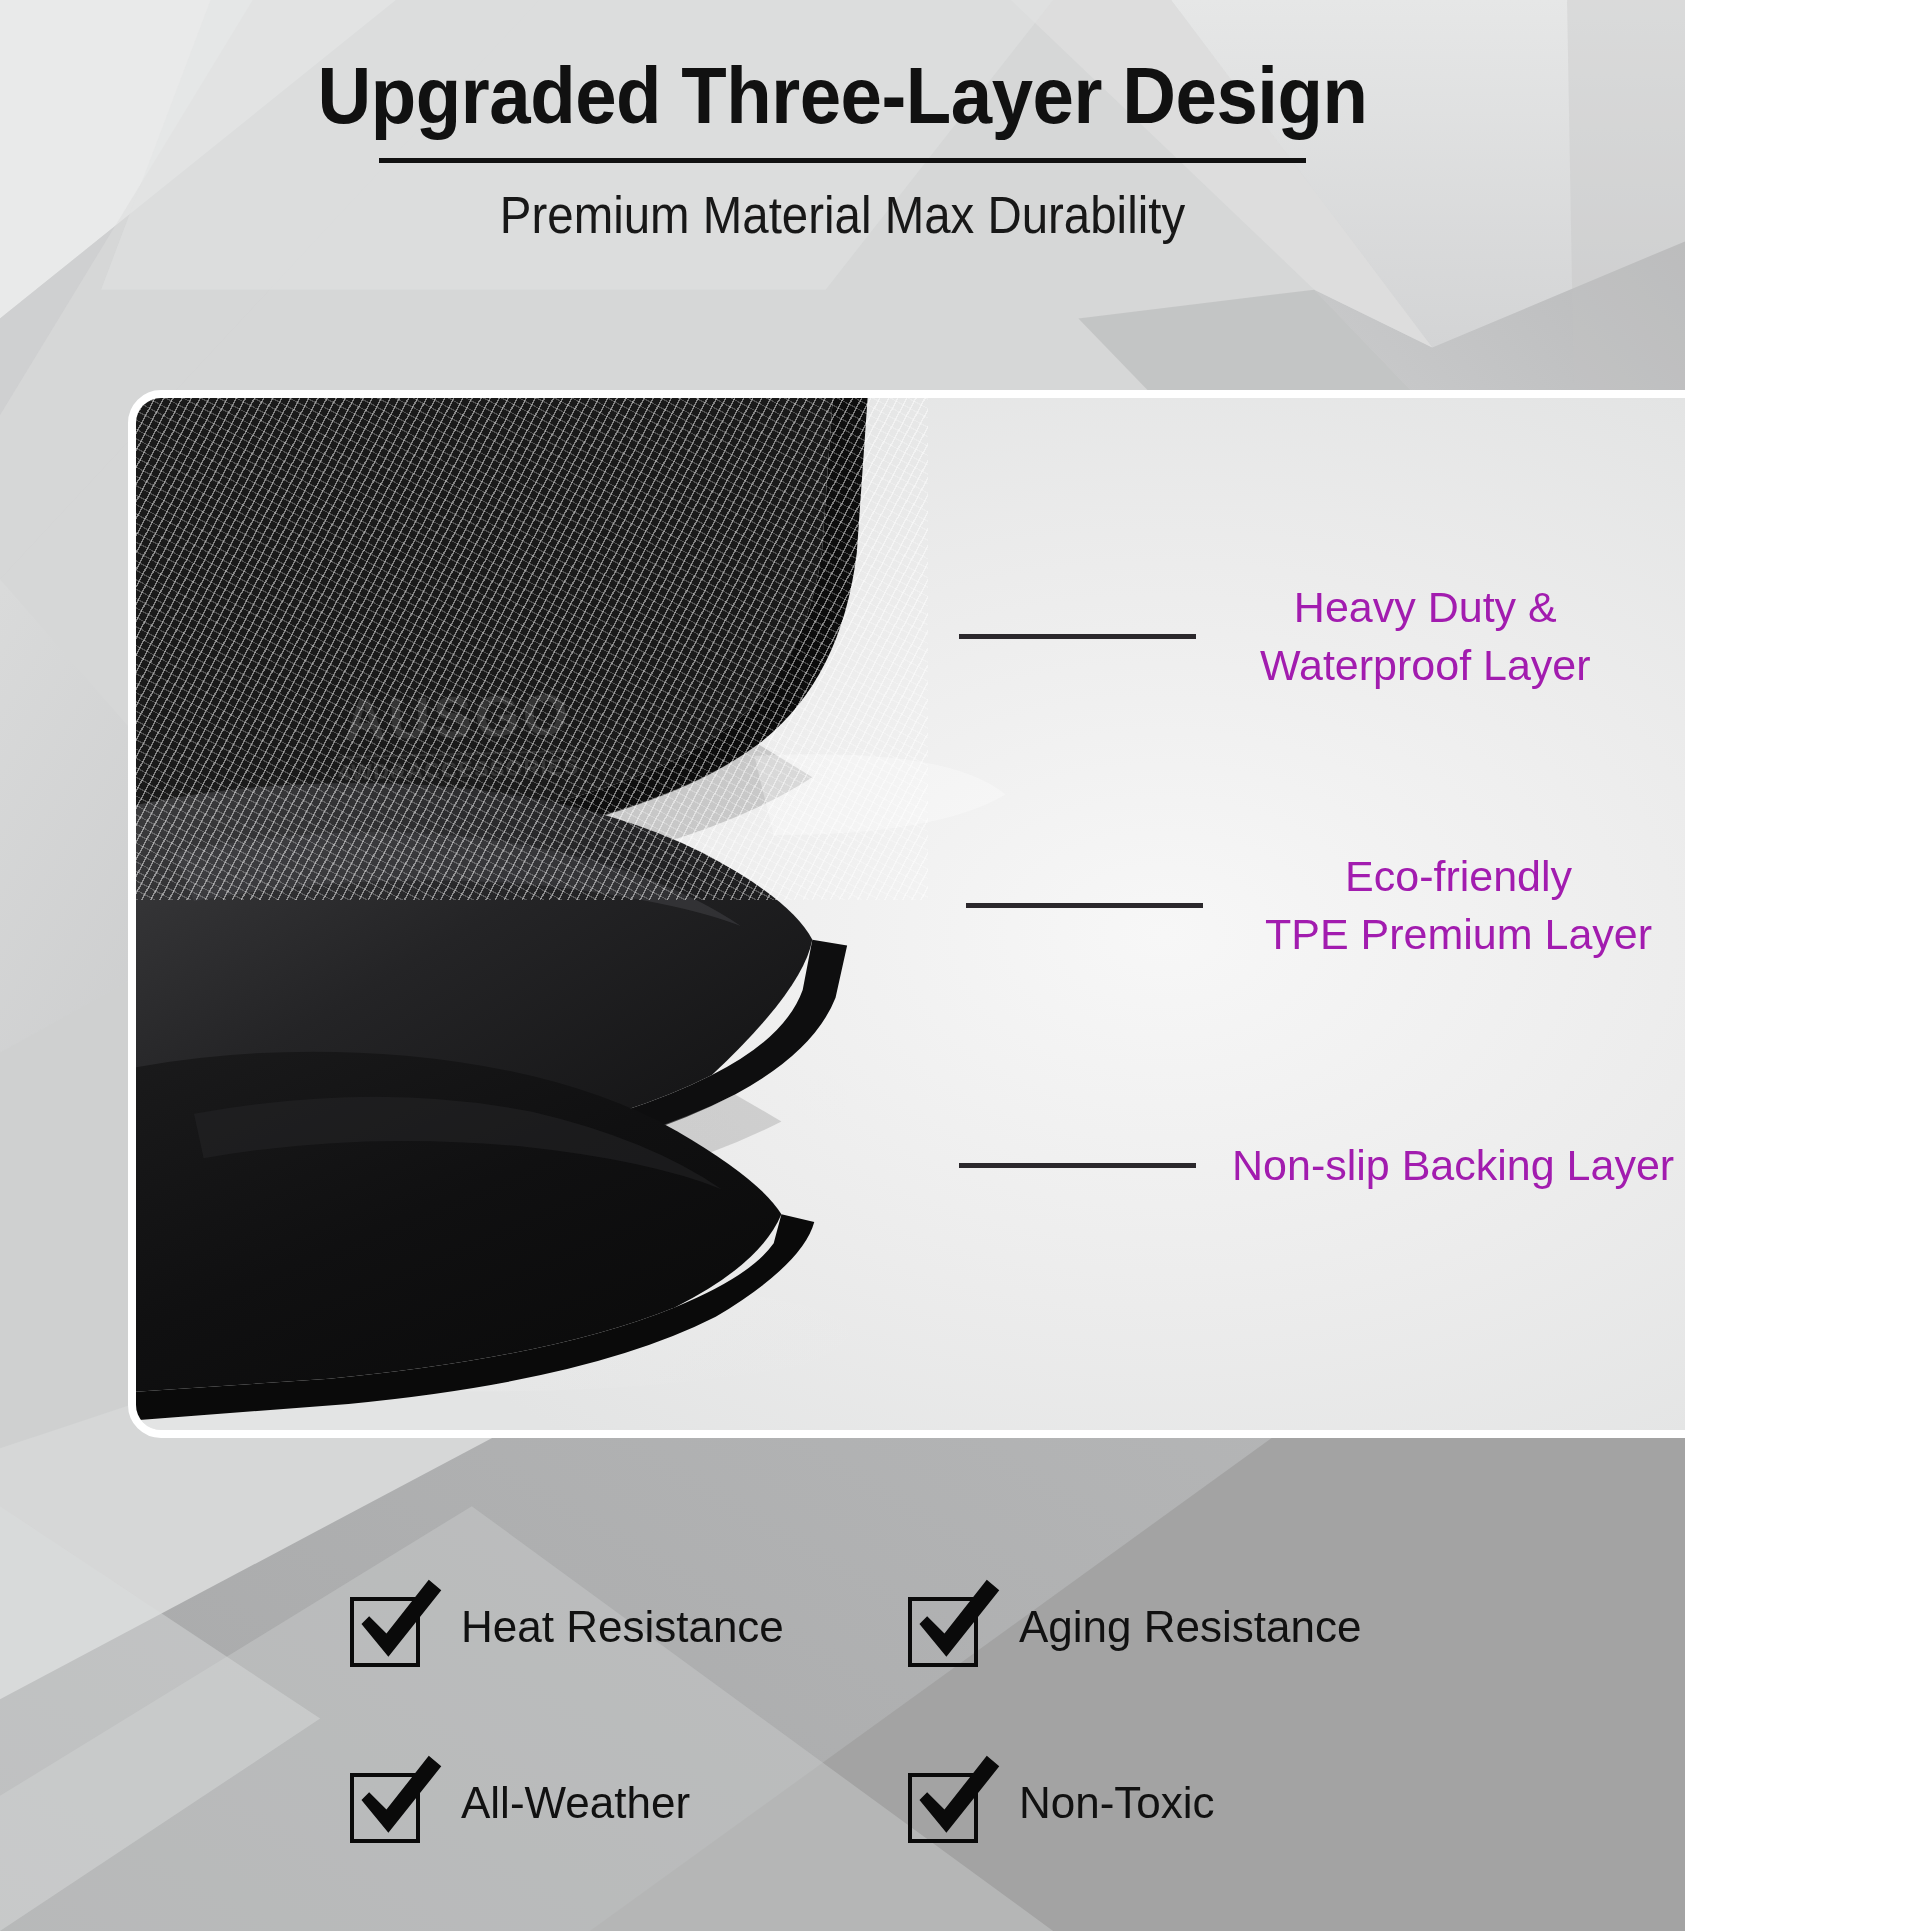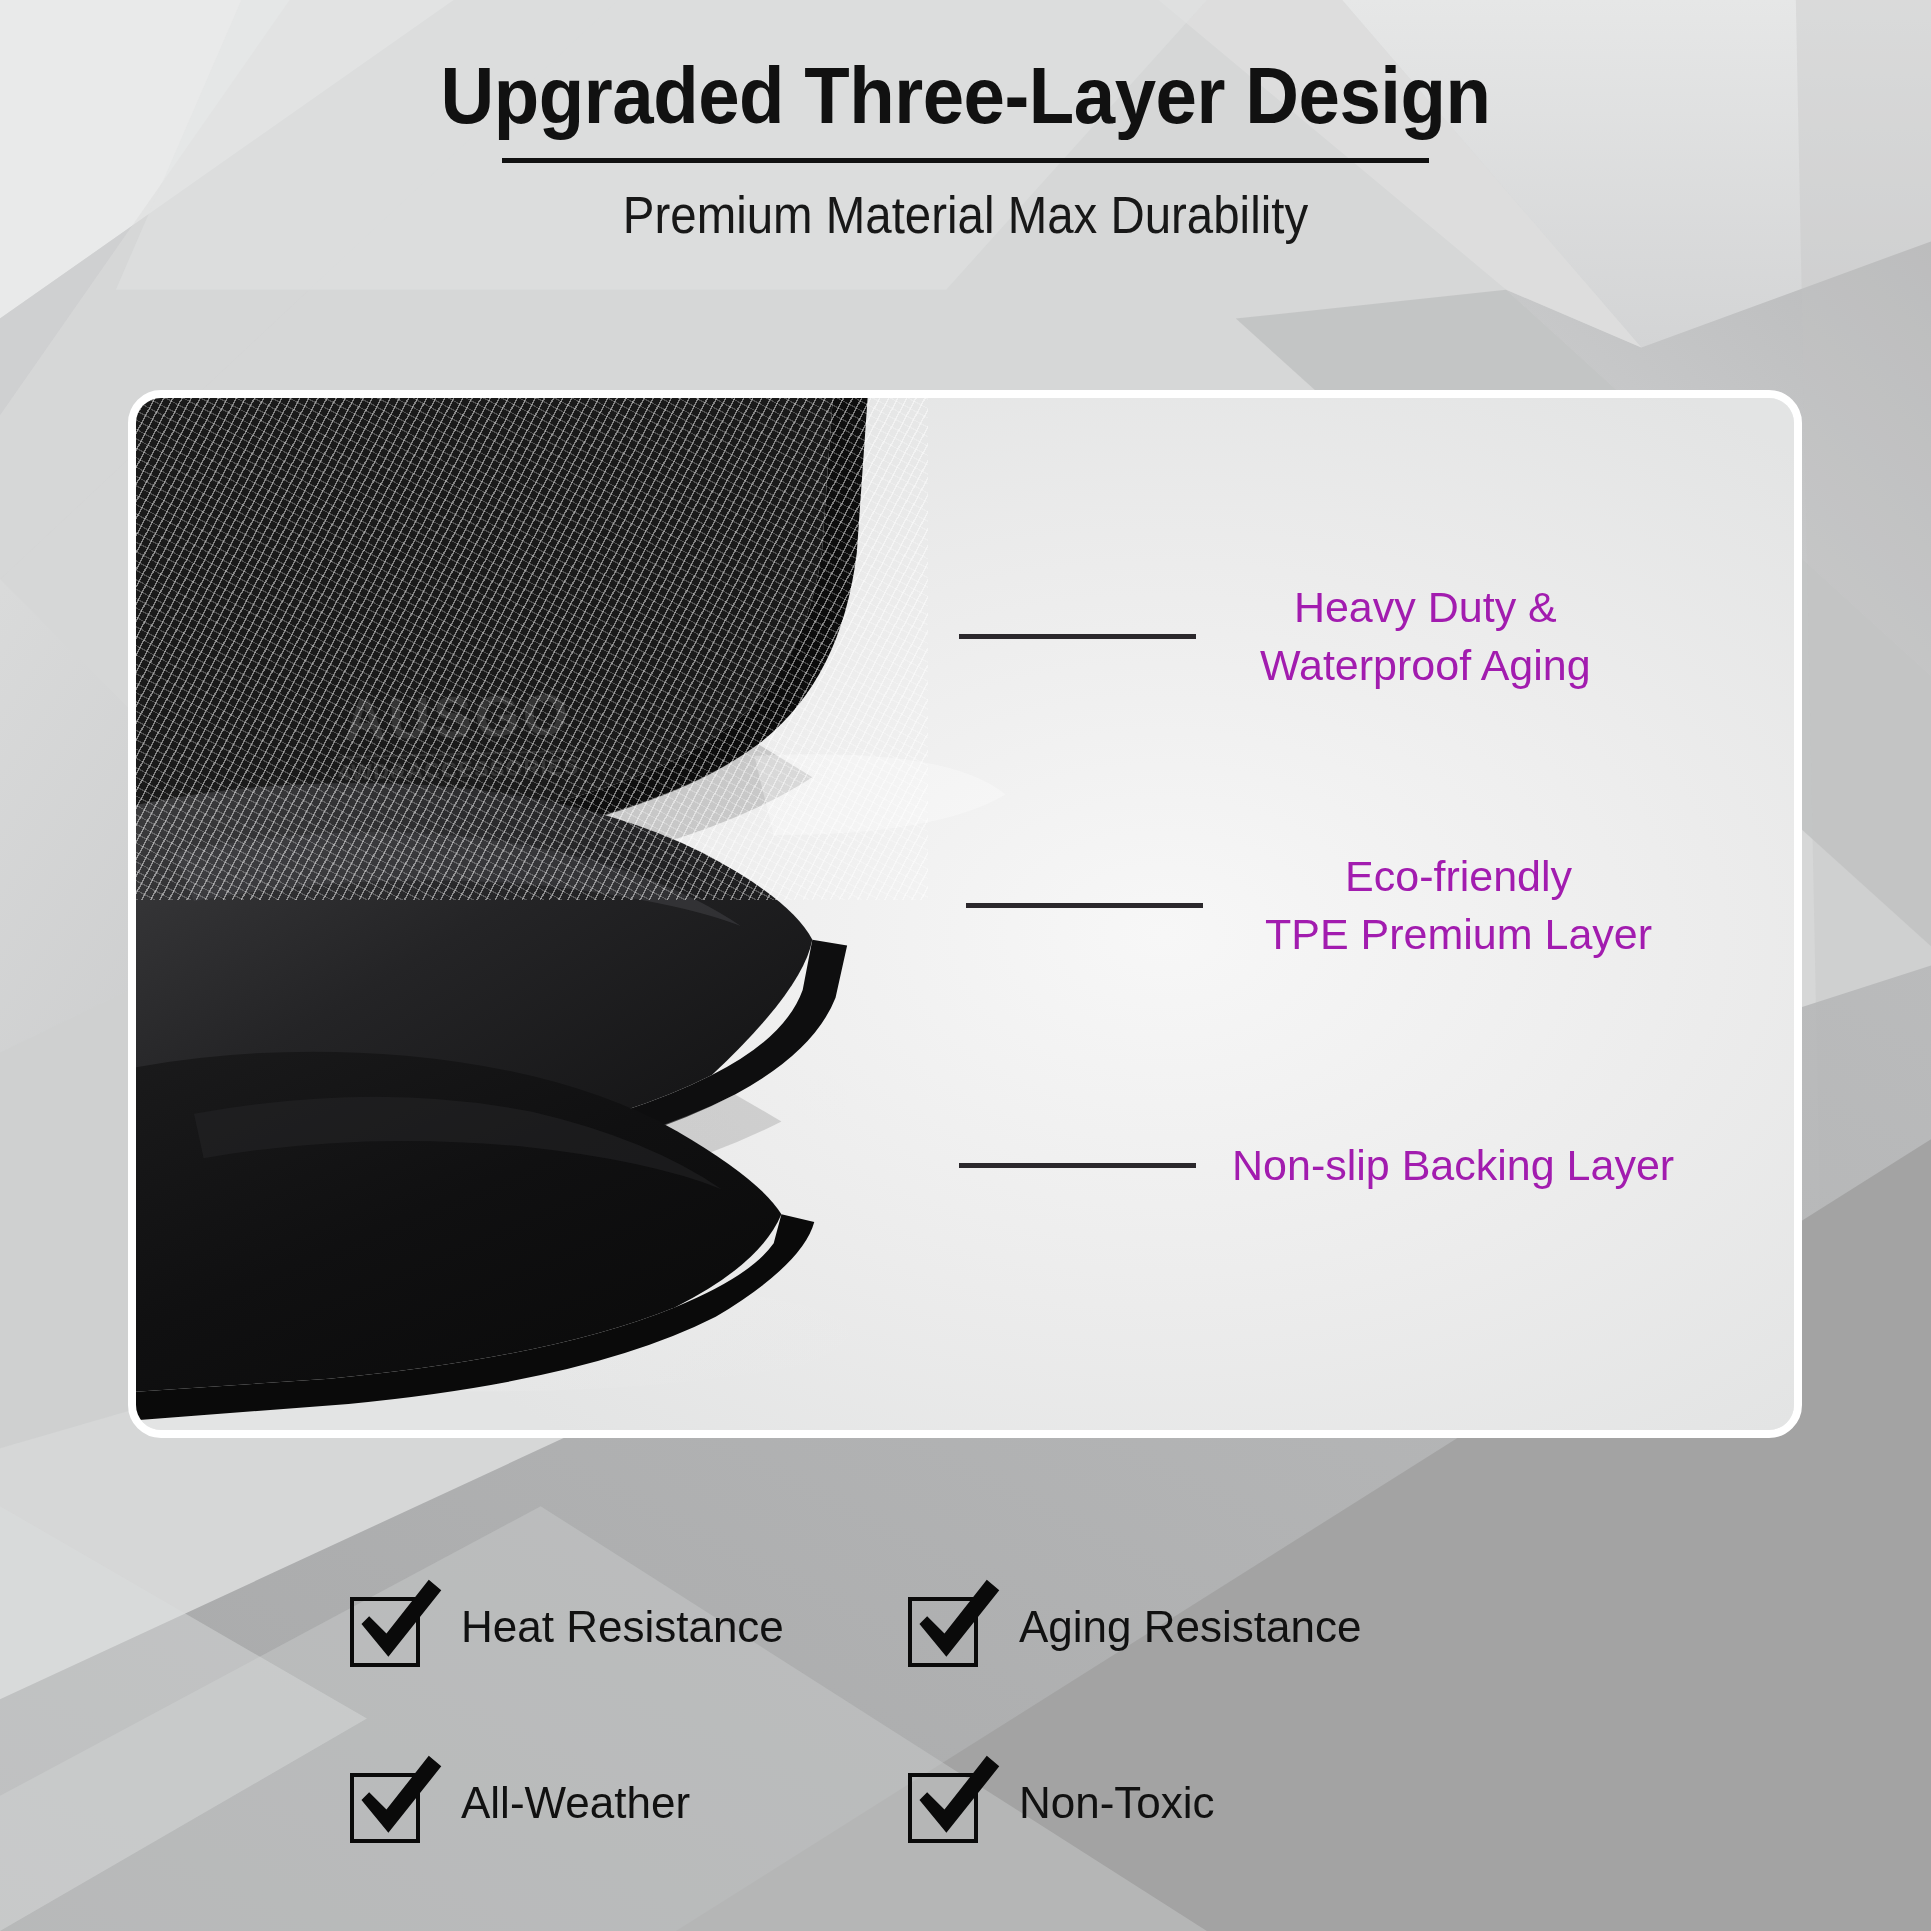--- a/index.html
+++ b/index.html
@@ -7,21 +7,21 @@
     padding: 0;
     background: #ffffff;
   }
   body {
     font-family: "Liberation Sans", sans-serif;
   }
 
   
   .poster {
     position: relative;
-    width: 1931px;
+    width: 1685px;
     height: 1931px;
     overflow: hidden;
     background: #d4d4d4;
   }
 
   
   .bg-layer {
     position: absolute;
     inset: 0;
     width: 100%;
@@ -366,21 +366,21 @@
         <div class="wm-rule"></div>
         <div class="wm-sub">4WD&amp;ACCESSORIES</div>
       </div>
     </div>
   </div>
 
   <div class="callout" id="callout-1">
     <span class="callout-line"></span>
     <span class="callout-text">
       <span class="ln">Heavy Duty &amp;</span>
-      <span class="ln">Waterproof Aging</span>
+      <span class="ln">Waterproof Layer</span>
     </span>
   </div>
 
   <div class="callout" id="callout-2">
     <span class="callout-line"></span>
     <span class="callout-text">
       <span class="ln">Eco-friendly</span>
       <span class="ln">TPE Premium Layer</span>
     </span>
   </div>

